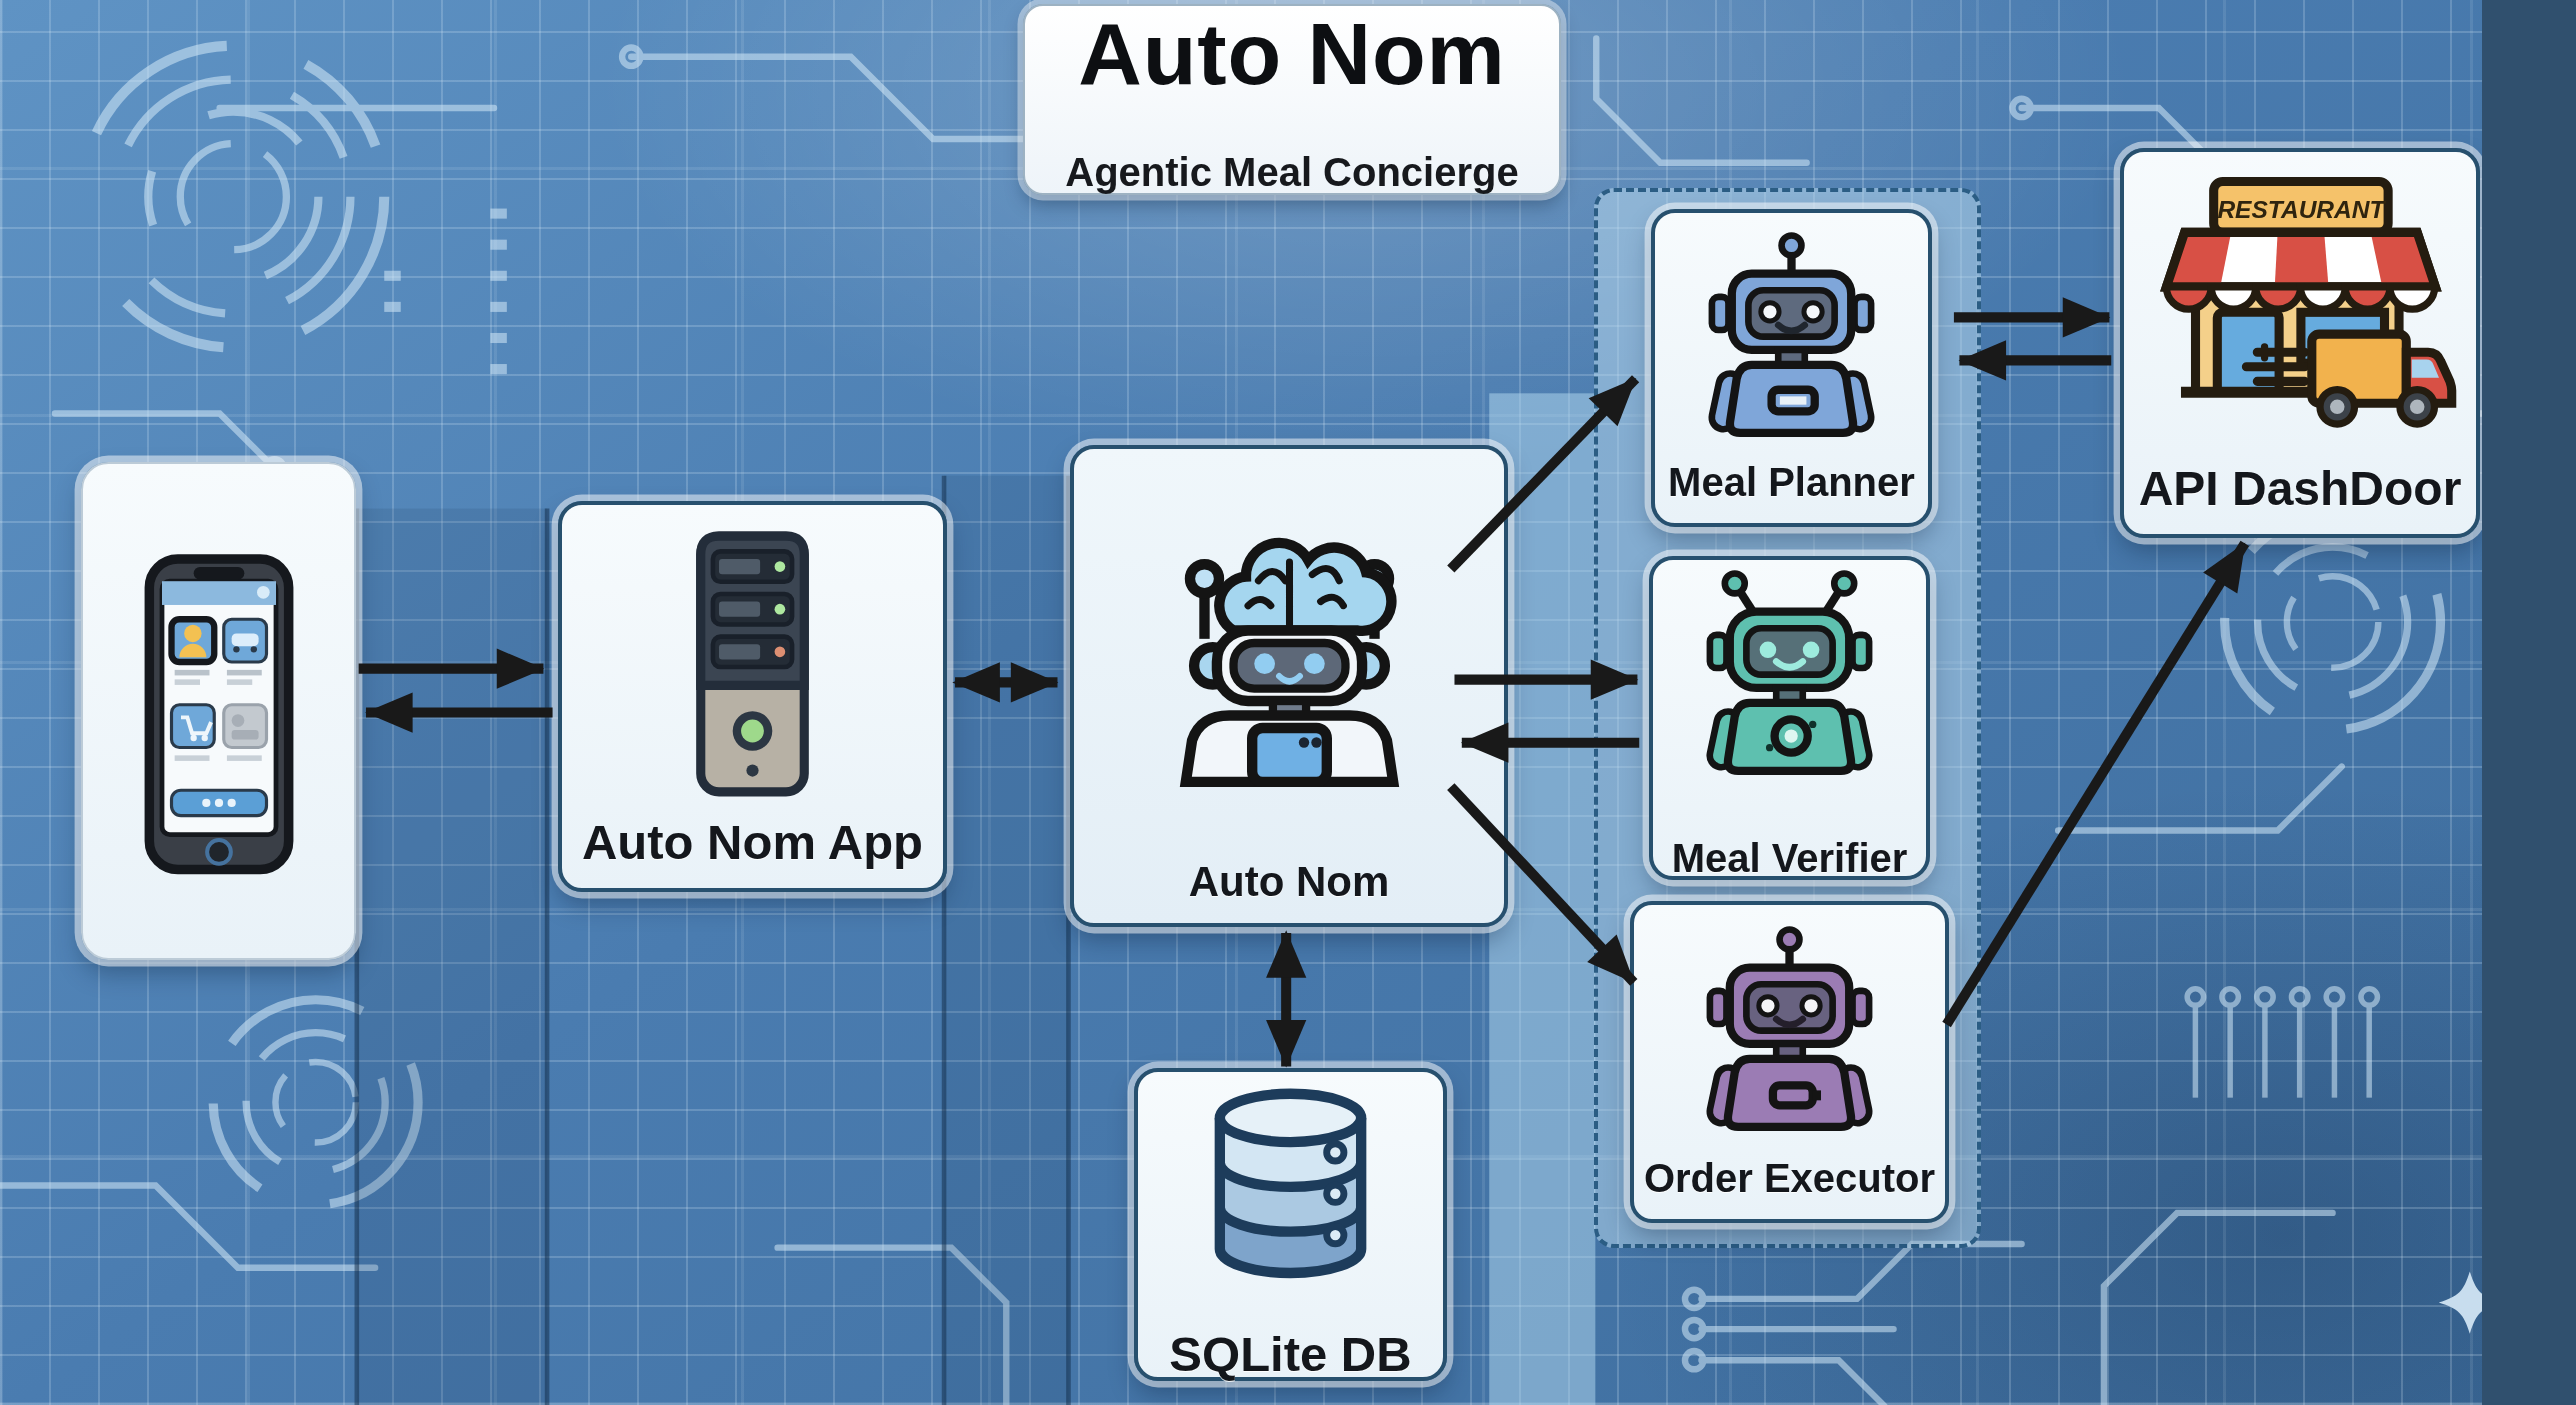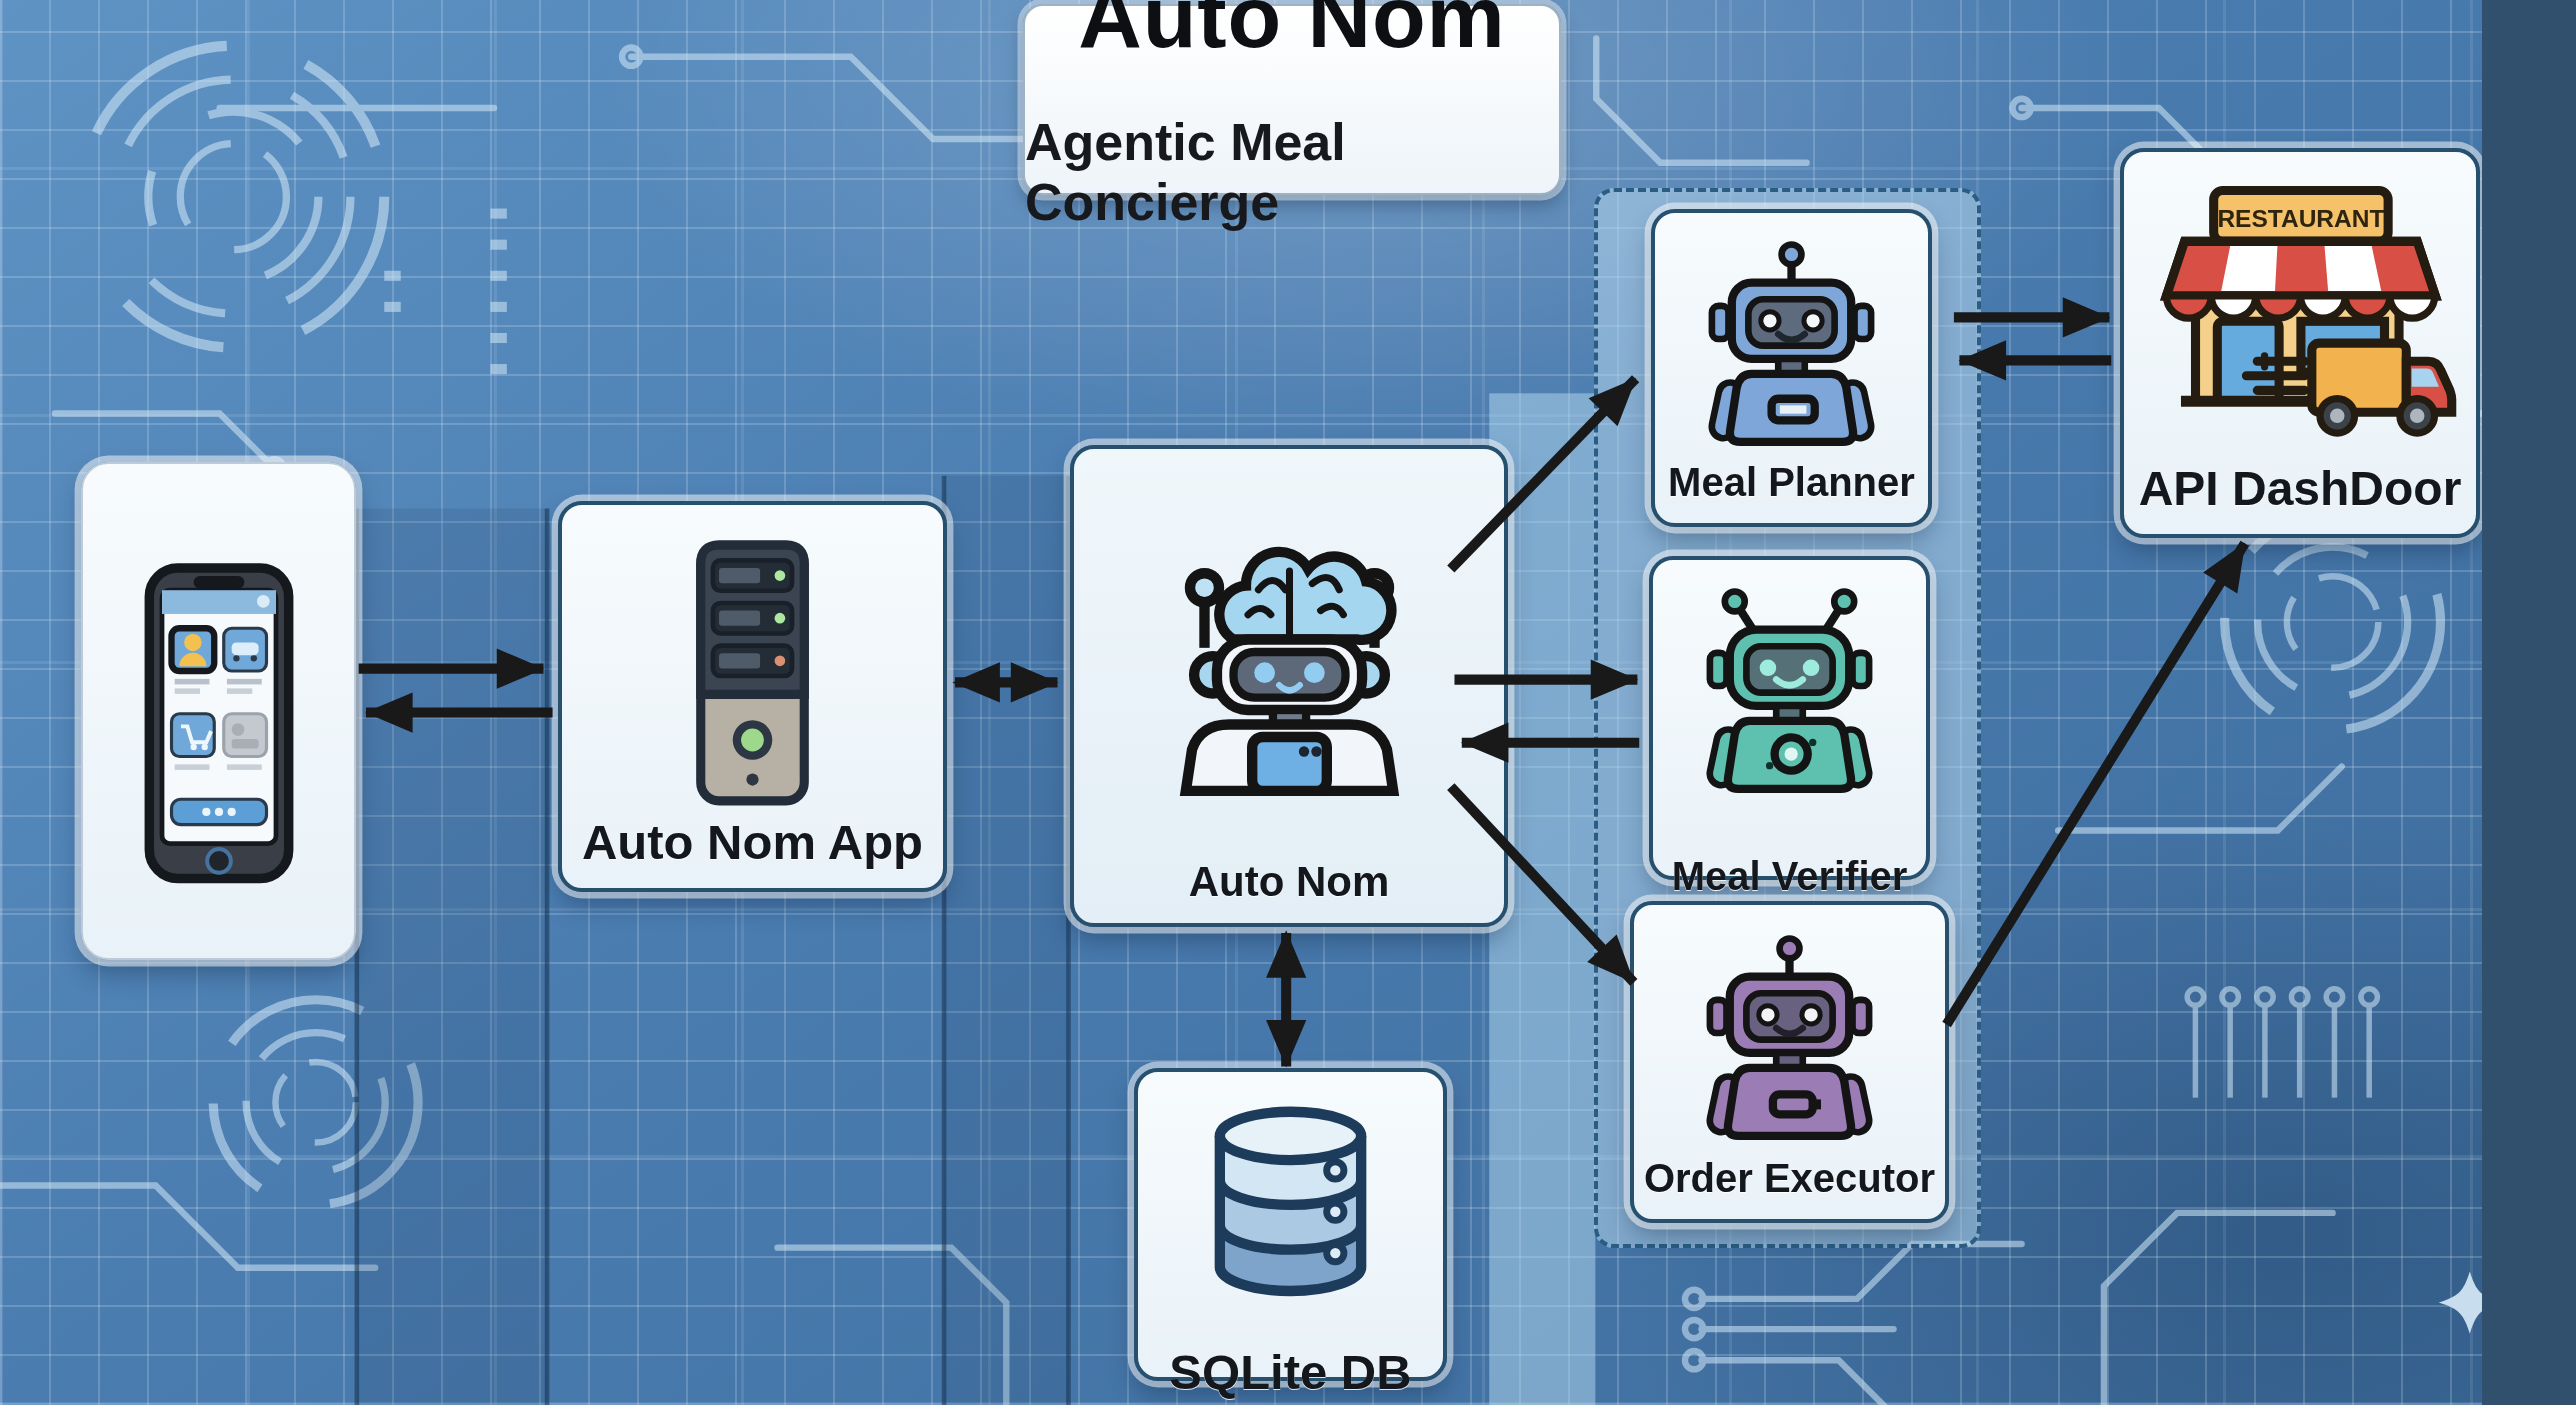--- a/index.html
+++ b/index.html
@@ -23,38 +23,38 @@
       repeating-linear-gradient(90deg, rgba(238,249,255,0.10) 0 2.7px, transparent 2.7px 247px);
   }
   svg.layer{position:absolute;left:0;top:0;}
   .node{
     position:absolute;display:flex;flex-direction:column;align-items:center;
     background:linear-gradient(180deg,#f7fbfd,#e9f2f8);
     border:4.6px solid #27506e;border-radius:24px;
     box-shadow:0 0 0 6.4px rgba(255,255,255,0.5), 0 12.8px 24px rgba(8,30,55,0.35);
   }
   .node.soft{border:2.7px solid #bccbd7;}
-  .node .icon{flex:1;display:flex;align-items:center;justify-content:center;padding-top:26px;}
+  .node .icon{flex:1;display:flex;align-items:center;justify-content:center;padding-top:8px;font-style:italic;}
   .node .label{
     font-weight:700;color:#14171c;text-align:center;line-height:1.12;
     padding:0 7.3px 18.3px 7.3px;text-shadow:0 0.9px 0 rgba(255,255,255,0.85);
   }
   .agents-panel{
     position:absolute;left:1594px;top:188px;width:379px;height:1052px;
     background:rgba(186,218,240,0.52);border:4.6px dashed #2b5d84;border-radius:20px;
   }
   .title-box{
     position:absolute;left:1023px;top:3.7px;width:534px;height:187px;
     background:linear-gradient(180deg,#ffffff,#eef4f9);
     border:2.7px solid #9db2c2;border-radius:20px;
     box-shadow:0 0 0 5.5px rgba(255,255,255,0.4), 0 9.1px 18.3px rgba(8,30,55,0.35);
     display:flex;flex-direction:column;align-items:center;justify-content:center;gap:5.5px;
   }
   .title-box .h1{font-size:88px;font-weight:700;color:#0d0f12;letter-spacing:0.9px;}
-  .title-box .h2{font-size:52px;font-weight:700;color:#17191d;margin-top:39px;}
+  .title-box .h2{font-size:40px;font-weight:700;color:#17191d;margin-top:39px;}
   
   .n-client{left:81px;top:462px;width:271px;height:494px;border-radius:27.4px;}
   .n-client .label{font-size:49px;}
   .n-app{left:558px;top:501px;width:381px;height:383px;}
   .n-app .label{font-size:49px;text-align:center;}
   .n-orch{left:1070px;top:445px;width:430px;height:474px;background:linear-gradient(180deg,#f0f7fb,#e3eef6);}
   .n-orch .label{font-size:42px;}
   .n-planner{left:1651px;top:209px;width:273px;height:310px;}
   .n-verifier{left:1649px;top:556px;width:273px;height:316px;gap:48px;}
   .n-executor{left:1630px;top:901px;width:311px;height:314px;border-radius:22px;}

